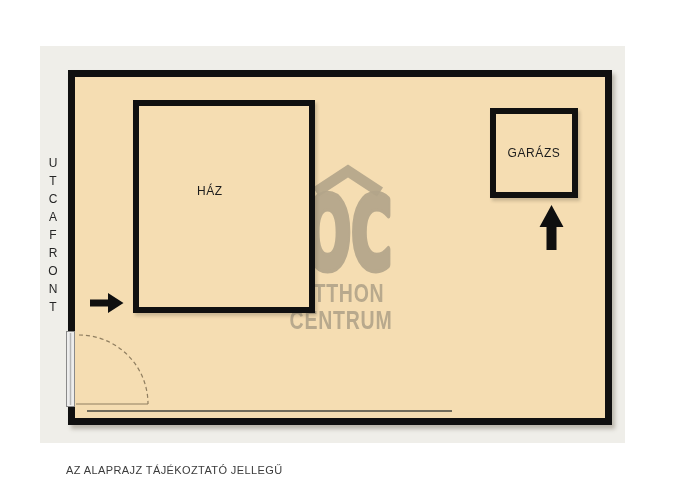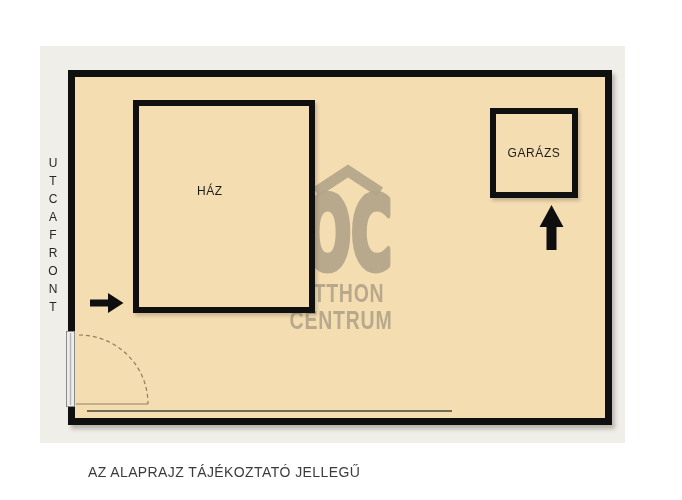--- a/index.html
+++ b/index.html
@@ -25,22 +25,22 @@
   .room-label{
     font-size:12px;color:#1c1c1c;letter-spacing:.6px;font-weight:400;
   }
   .house-label{position:absolute;left:58px;top:78px;}
   .street-label{
     position:absolute;left:44px;top:156px;width:18px;
     writing-mode:vertical-lr;text-orientation:upright;
     font-size:12px;color:#262626;letter-spacing:4px;line-height:18px;
   }
   .caption{
-    position:absolute;left:88px;top:464px;
-    font-size:14px;color:#3b3b3b;letter-spacing:.4px;color:#3b3b3b;
+    position:absolute;left:66px;top:464px;
+    font-size:11px;color:#3b3b3b;letter-spacing:.4px;color:#3b3b3b;
   }
   svg.layer{position:absolute;left:0;top:0;pointer-events:none;}
   .wm{fill:#b3a58a;opacity:.92;}
 </style>
 </head>
 <body>
 
 <div class="page">
 
   <div class="panel"></div>

